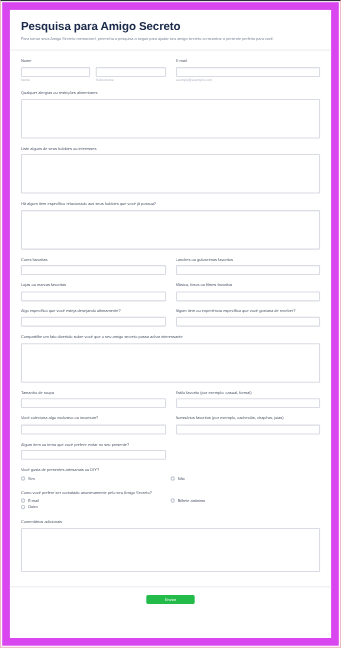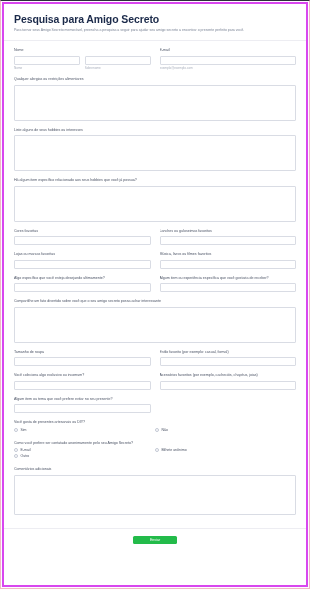--- a/index.html
+++ b/index.html
@@ -25,21 +25,21 @@
     border-bottom: 1.5px solid #f0b9c6;
     pointer-events: none;
     z-index: 5;
   }
   #card {
     position: absolute;
     left: 2px; top: 2px;
     width: 306px;
     min-height: 585px;
     background: #ffffff;
-    border: 2px solid #d946ef;
+    border: 7px solid #d946ef;
   }
   
   .header {
     padding: 9px 10px 7px 10px;
     border-bottom: 1px solid #ededf2;
   }
   .header h1 {
     margin: 0 0 3px 0;
     font-size: 10.5px;
     font-weight: bold;

